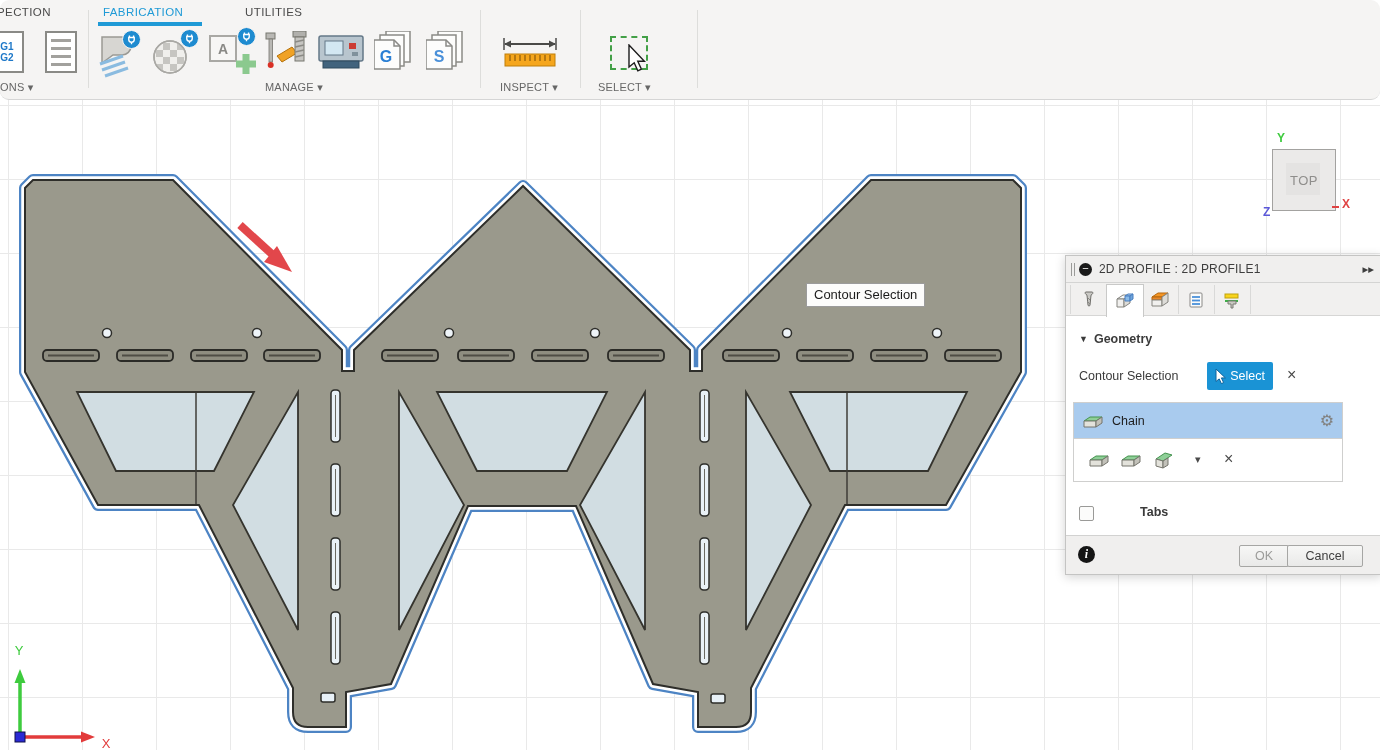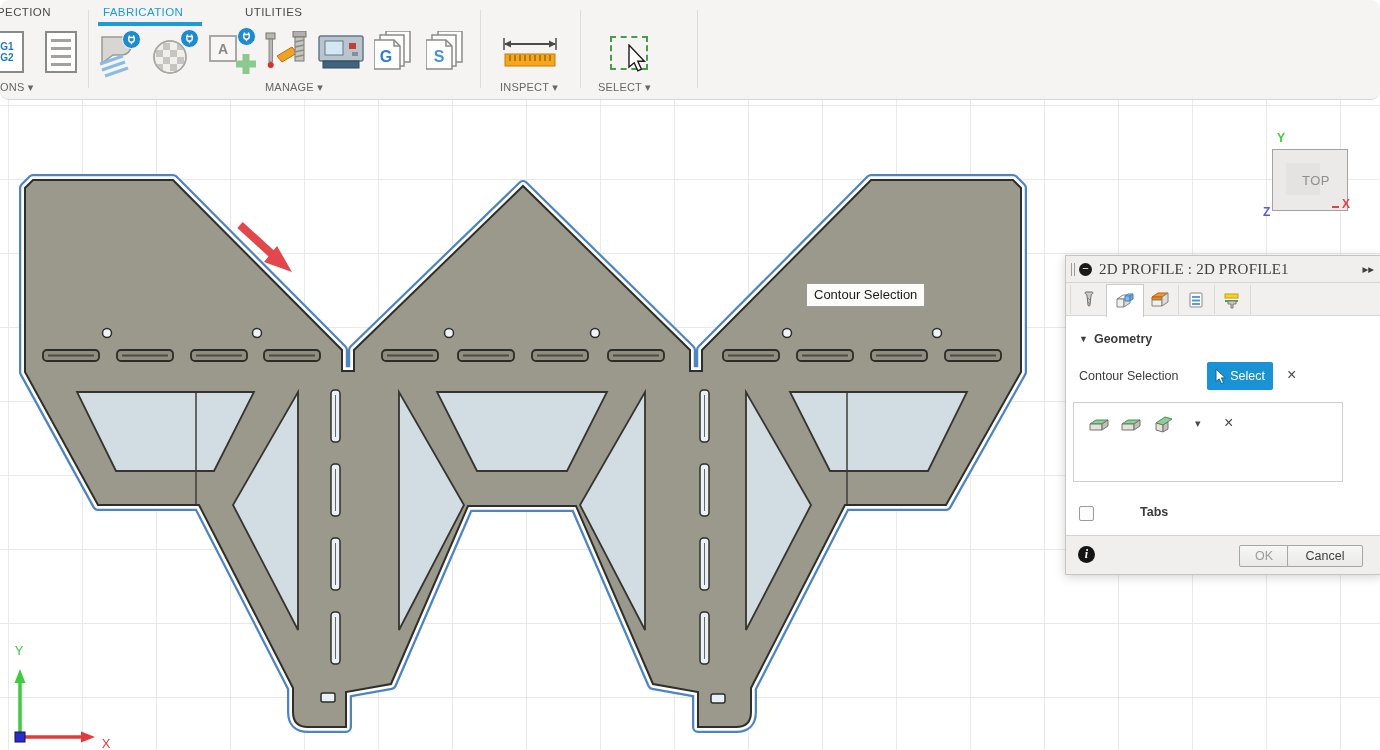--- a/index.html
+++ b/index.html
@@ -43,37 +43,37 @@
   .v-l{stroke:#6a6960;stroke-width:1;}
   .hole{fill:#eef4f8;stroke:#2e2e2a;stroke-width:1.5;}
   .fhole{fill:#e8f1f7;stroke:#2e2e2a;stroke-width:1.5;}
 
   
   .tooltip{position:absolute;left:806px;top:283px;height:20px;line-height:20px;padding:1px 7px;
            background:#fcfcfb;border:1px solid #9b9b9b;font-size:13px;color:#1b1b1b;z-index:3;white-space:nowrap;}
 
   
   .vcube{position:absolute;left:1272px;top:149px;width:62px;height:60px;background:#ebeae9;
-         border:1px solid #a3a2a0;z-index:2;display:flex;align-items:center;justify-content:center;padding-left:12px;}
+         border:1px solid #a3a2a0;z-index:2;display:flex;align-items:center;justify-content:center;}
   .vcube-inner{position:absolute;left:13px;top:13px;width:34px;height:32px;background:#e4e3e2;}
   .vcube-label{position:relative;font-size:13px;color:#8f8e8c;letter-spacing:.5px;}
   .axis-label{position:absolute;font-size:12px;font-weight:bold;z-index:2;}
   #ax-y{left:1277px;top:131px;color:#3ecb3e;}
   #ax-z{left:1263px;top:205px;color:#5b58d8;}
   #ax-x{left:1342px;top:197px;color:#e04343;}
   #ax-dash{position:absolute;left:1332px;top:206px;width:7px;height:2px;background:#e04343;z-index:2;}
 
   
   .dialog{position:absolute;left:1065px;top:255px;width:315px;height:318px;background:#fff;
           border:1px solid #c4c4c3;box-shadow:0 2px 10px rgba(0,0,0,.18);z-index:5;font-size:12.5px;}
   .d-title{height:26px;background:#f0efee;border-bottom:1px solid #d4d4d3;display:flex;align-items:center;}
   .grip{width:2px;height:13px;border-left:1px solid #9a9a98;border-right:1px solid #9a9a98;margin:0 4px 0 5px;}
   .dminus{width:13px;height:13px;border-radius:50%;background:#1a1a1a;color:#fff;font-size:11px;
           line-height:11px;text-align:center;margin-right:7px;}
-  .d-title-text{flex:1;font-size:15px;color:#3e3e3e;letter-spacing:.2px;font-family:Liberation Serif, serif;}
+  .d-title-text{flex:1;font-size:12px;color:#3e3e3e;letter-spacing:.2px;}
   .d-arrows{font-size:7.5px;color:#3e3e3e;margin-right:7px;letter-spacing:0;}
   .d-tabs{position:relative;height:32px;background:#f1f0ef;border-bottom:1px solid #d6d6d5;}
   .dtab{position:absolute;top:2px;width:36px;height:29px;border-right:1px solid #d9d9d8;
         display:flex;align-items:center;justify-content:center;}
   .dtab:first-child{border-left:1px solid #d9d9d8;}
   .dtab.active{top:1px;height:32px;background:#fff;border:1px solid #c9c9c8;border-bottom:none;z-index:1;}
   .d-sec{position:absolute;left:13px;top:76px;font-weight:bold;color:#3b3b3b;}
   .d-sec .tri{font-size:9px;margin-right:6px;position:relative;top:-1px;}
   .d-row-label{position:absolute;left:13px;top:113px;color:#3b3b3b;}
   .sel-btn{position:absolute;left:141px;top:106px;width:66px;height:28px;border-radius:2px;
@@ -423,20 +423,29 @@
   <span class="d-row-label">Contour Selection</span>
   <div class="sel-btn">
     <svg width="11" height="16">
         <polygon points="1,1 1,13.5 4.2,10.9 6.4,15.6 8.6,14.6 6.4,9.9 10.4,9.9" fill="#fff" stroke="#0e639c" stroke-width="1"></polygon>
       </svg>
     <span>Select</span>
   </div>
   <span class="x-close" id="x-contour">×</span>
 
   <div class="chain-panel">
+    <div class="chain-row1">
+      <svg width="22" height="18" style="margin-left:8px">
+        <polygon points="2,9 8,5 20,5 14,9" fill="#8ecf97" stroke="#44934f"></polygon>
+        <polygon points="2,9 14,9 14,15 2,15" fill="#e3e2db" stroke="#75746c"></polygon>
+        <polygon points="14,9 20,5 20,11 14,15" fill="#c2c1b9" stroke="#75746c"></polygon>
+      </svg>
+      <span class="clab">Chain</span>
+      <span class="gear">⚙</span>
+    </div>
     <div class="chain-row2">
       <svg width="22" height="18" style="left:14px">
         <polygon points="2,9 8,5 20,5 14,9" fill="#8ecf97" stroke="#44934f"></polygon>
         <polygon points="2,9 14,9 14,15 2,15" fill="#e3e2db" stroke="#75746c"></polygon>
         <polygon points="14,9 20,5 20,11 14,15" fill="#c2c1b9" stroke="#75746c"></polygon>
       </svg>
       <svg width="22" height="18" style="left:46px">
         <polygon points="2,9 8,5 20,5 14,9" fill="#8ecf97" stroke="#44934f"></polygon>
         <polygon points="2,9 14,9 14,15 2,15" fill="#e3e2db" stroke="#75746c"></polygon>
         <polygon points="14,9 20,5 20,11 14,15" fill="#c2c1b9" stroke="#75746c"></polygon>

